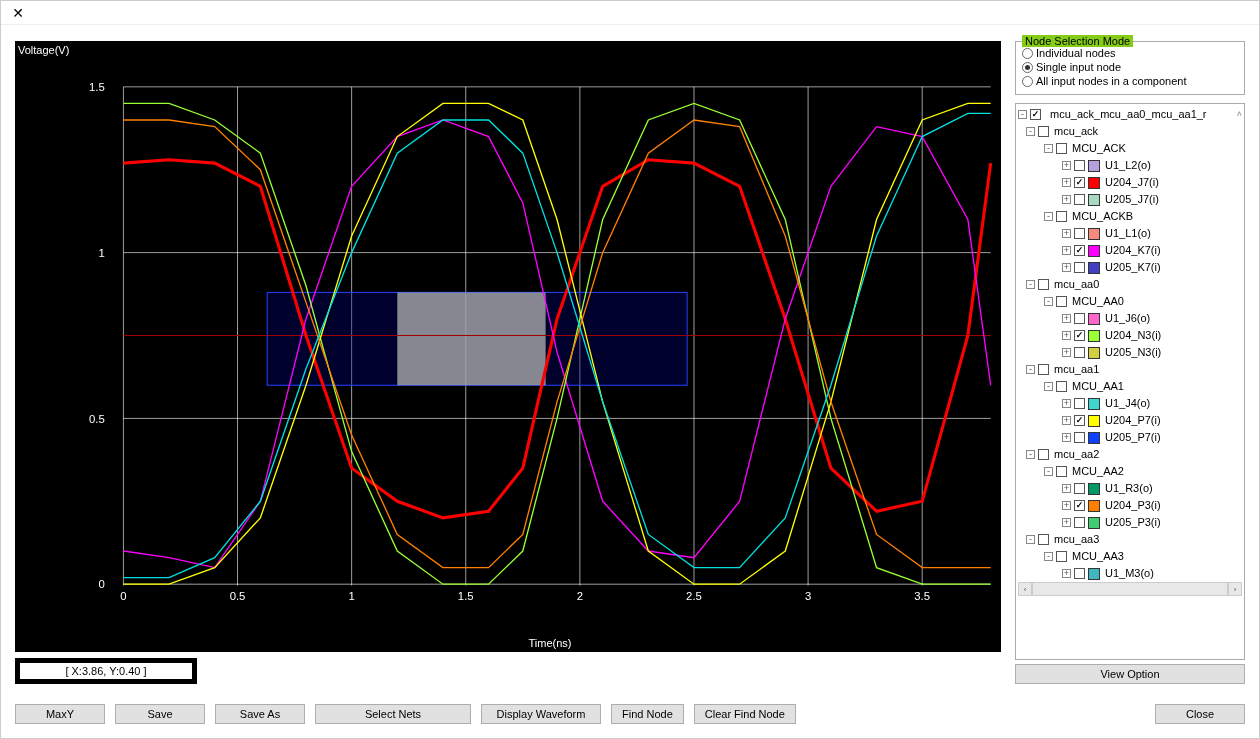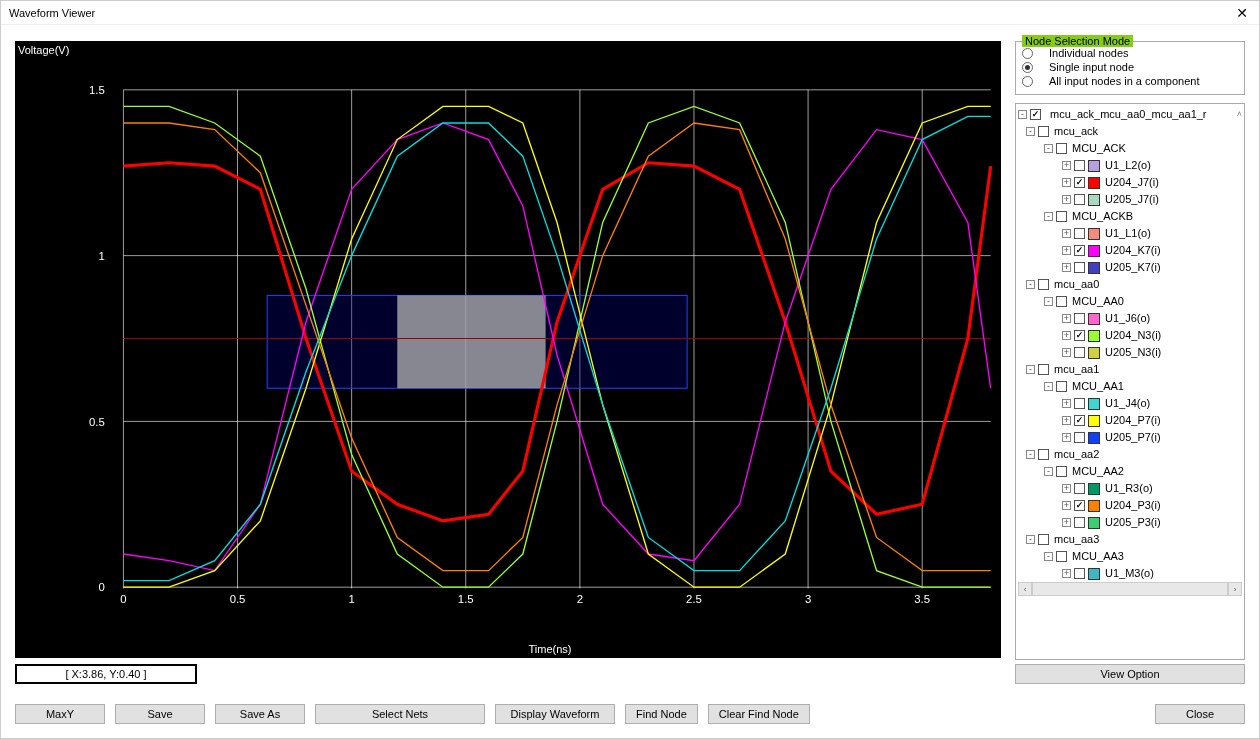--- a/index.html
+++ b/index.html
@@ -13,27 +13,27 @@
 .tab { padding: 3px 10px 3px 10px; border: 1px solid #aaa; border-bottom: none; background: #fff; margin-right: -1px; position: relative; cursor: pointer; }
 .tab.active { top: 1px; background: #fff; z-index: 2; }
 .navarrows { margin-left: auto; display: flex; gap: 6px; color: #888; padding-right: 6px; font-size: 10px; }
 .main { flex: 1; display: flex; gap: 14px; margin-top: 6px; }
 .plotcol { flex: 1; display: flex; flex-direction: column; }
 .plot { flex: 1; background: #000; position: relative; overflow: hidden; }
 .plot svg { position: absolute; inset: 0; width: 100%; height: 100%; }
 .ylabel { position: absolute; left: 3px; top: 3px; color: #fff; }
 .xlabel { position: absolute; bottom: 3px; left: 50%; transform: translateX(-50%); color: #fff; margin-left: 42px; }
 .statusrow { display: flex; margin-top: 6px; }
-.statbox { border: 2px solid #000000; padding: 2px 6px; }
+.statbox { border: 5px solid #000000; padding: 2px 6px; }
 .coord { width: 182px; text-align: center; }
 .stats { margin-left: 10px; flex: 1; }
 .rightcol { width: 230px; display: flex; flex-direction: column; }
 .groupbox { border: 1px solid #aaa; padding: 4px 6px 6px 6px; position: relative; }
 .groupbox .legend { position: absolute; top: -7px; left: 6px; background: #84cc16; padding: 0 3px; text-align: center; }
-.radio-row { display: flex; align-items: flex-end; gap: 16px; padding: 1px 0; cursor: pointer; }
+.radio-row { display: flex; align-items: flex-end; gap: 3px; padding: 1px 0; cursor: pointer; }
 .radio { width: 11px; height: 11px; border: 1px solid #666; border-radius: 50%; display: inline-flex; align-items: center; justify-content: center; }
 .radio.checked::after { content: ""; width: 5px; height: 5px; background: #333; border-radius: 50%; }
 .tree { flex: 1; border: 1px solid #aaa; margin-top: 8px; overflow: auto; background: #fff; padding: 2px; line-height: 17px; }
 .tree-row { white-space: nowrap; display: flex; align-items: center; gap: 3px; }
 .tree-row .sq { width: 9px; height: 9px; border: 1px solid #888; display: inline-flex; align-items: center; justify-content: center; font-size: 9px; line-height: 7px; color: #555; cursor: pointer; }
 .tree-row .cb { width: 11px; height: 11px; border: 1px solid #555; display: inline-flex; align-items: center; justify-content: center; font-size: 9px; line-height: 9px; cursor: pointer; background: #fff; }
 .tree-row .cb.checked::after { content: "✓"; color: #000; font-weight: bold; }
 .tree-row .sw { width: 12px; height: 12px; border: 1px solid #333; display: inline-block; }
 .tree-row .lbl { padding-left: 2px; }
 .tree .hbar { height: 14px; display: flex; }
@@ -44,21 +44,20 @@
 .viewopt { margin-top: 4px; }
 .bottombar { display: flex; gap: 10px; padding: 10px 14px 14px 14px; }
 .bottombar .spacer { flex: 1; }
 .btn.fixed { width: 90px; }
 </style>
 </head>
 <body>
 
 <div class="window">
   <div class="titlebar">
-    <span class="title">Waveform Viewer</span>
     <span class="close">✕</span>
   </div>
 
   <div class="content">
 
 
     <div class="main">
 
       <div class="plotcol">
         <div class="plot">
@@ -292,20 +291,20 @@
         </div>
       </div>
 
     </div>
   </div>
 
   <div class="bottombar">
     <div class="btn fixed">MaxY</div>
     <div class="btn fixed">Save</div>
     <div class="btn fixed">Save As</div>
-    <div class="btn" style="width:170px">Select Nets</div>
+    <div class="btn" style="width:156px">Select Nets</div>
     <div class="btn" style="width:120px">Display Waveform</div>
     <div class="btn">Find Node</div>
     <div class="btn">Clear Find Node</div>
     <div class="spacer"></div>
     <div class="btn fixed">Close</div>
   </div>
 </div>
 
 </body></html>

